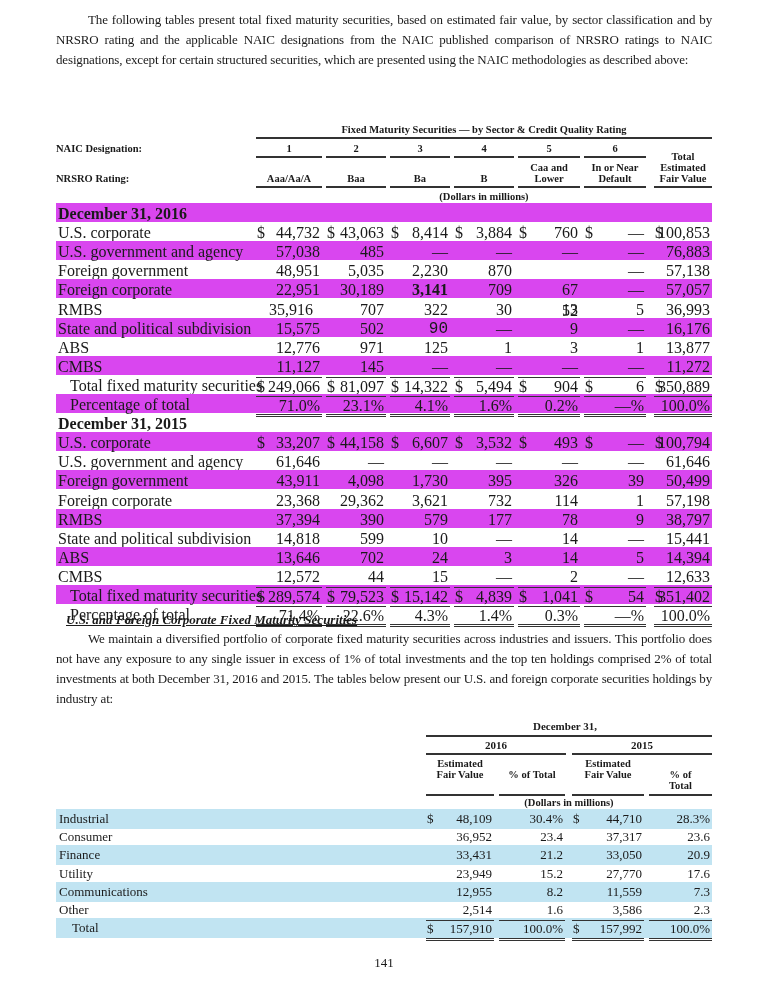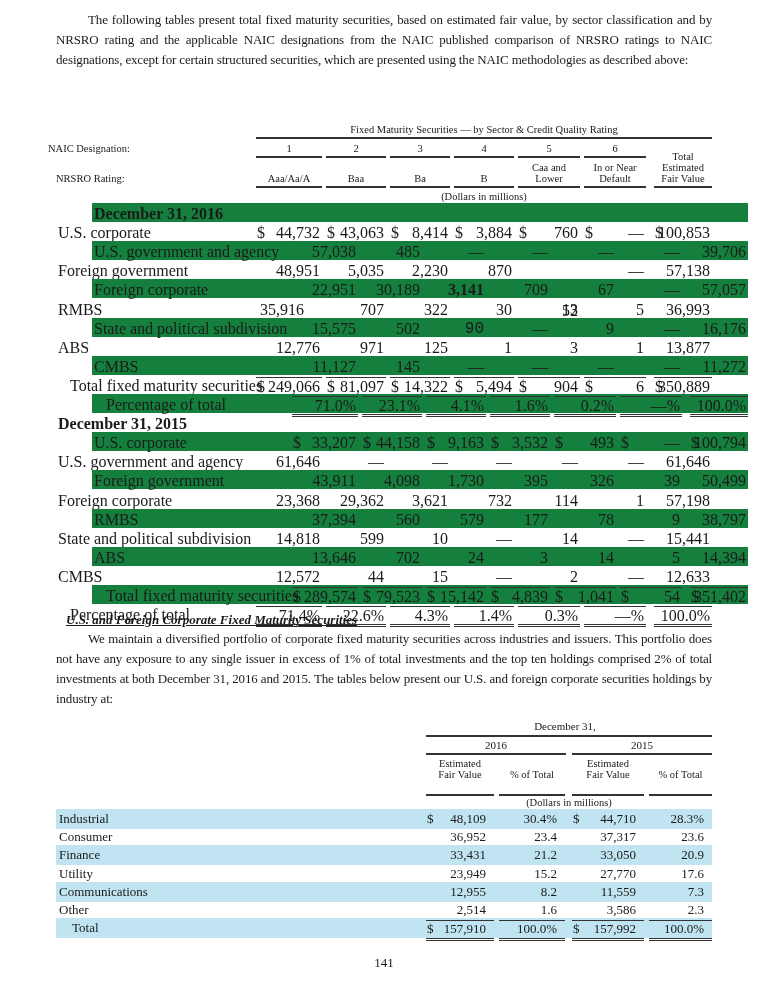--- a/index.html
+++ b/index.html
@@ -12,53 +12,53 @@
     font-size: 13px; line-height: 20px; text-align: justify; letter-spacing: -0.15px;
   }
   .para .indent { display: inline-block; width: 32px; }
   #intro { top: 10px; }
   #section-heading {
     position: absolute; left: 66px; top: 612px;
     font-size: 13px; font-weight: bold; font-style: italic; text-decoration: underline;
   }
   #corp-para { top: 629px; }
   .row { position: absolute; left: 0; width: 656px; height: 19px; }
-  .row.shade { background: #15803d; margin-left: 36px; }
+  .row.shade { background: #d946ef; }
   .row .label { position: absolute; left: 2px; top: 2px; white-space: nowrap; }
   .row .label.indent { left: 14px; }
   .row .label.bold { font-weight: bold; }
   .cell { position: absolute; top: 2px; height: 17px; }
   .cell .dol { position: absolute; left: 1px; }
   .cell .val { position: absolute; right: 2px; text-align: right; white-space: nowrap; }
   .bt { border-top: 1.5px solid #333; }
   .bb { border-bottom: 3px double #333; }
 
-  .hdr { position: absolute; font-weight: normal; font-size: 10.5px; text-align: center; line-height: 11px; }
+  .hdr { position: absolute; font-weight: bold; font-size: 10.5px; text-align: center; line-height: 11px; }
   .hline { position: absolute; height: 0; border-top: 2px solid #333; }
 
   
   .t2row { position: absolute; left: 56px; width: 656px; height: 20px; font-size: 13px; }
   .t2row.shade { background: #c1e4f2; }
   .t2row .label { position: absolute; left: 3px; top: 2px; }
   .t2row .label.indent { left: 16px; }
   .t2cell { position: absolute; top: 2px; height: 17px; }
   .t2cell .dol { position: absolute; left: 1px; }
-  .t2cell .val { position: absolute; right: 8px; text-align: left; }
+  .t2cell .val { position: absolute; right: 2px; text-align: left; }
 
   #page-number { position: absolute; left: 0; width: 768px; top: 955px; text-align: center; font-size: 13px; }
 </style>
 </head>
 <body>
 
 <div id="intro" class="para"><span class="indent"></span><span>The following tables present total fixed maturity securities, based on estimated fair value, by sector classification and by NRSRO rating and the applicable NAIC designations from the NAIC published comparison of NRSRO ratings to NAIC designations, except for certain structured securities, which are presented using the NAIC methodologies as described above:</span></div>
 
 <div id="t1-header">
     <div class="hdr" style="left: 256px; width: 456px; top: 124px;">Fixed Maturity Securities — by Sector &amp; Credit Quality Rating</div>
     <div class="hline" style="left: 256px; width: 456px; top: 137px;"></div>
-    <div class="hdr" style="left: 48px; top: 143px; text-align: center;">NAIC Designation:</div>
+    <div class="hdr" style="left: 56px; top: 143px; text-align: center;">NAIC Designation:</div>
     <div class="hdr" style="left: 56px; top: 173px; text-align: left;">NRSRO Rating:</div>
     <div class="hdr" style="left: 256px; width: 66px; top: 143px;">1</div>
     <div class="hline" style="left: 256px; width: 66px; top: 156px;"></div>
     <div class="hdr" style="left: 260px; width: 58px; top: 173px;">Aaa/Aa/A</div>
     <div class="hline" style="left: 256px; width: 66px; top: 186px;"></div>
     <div class="hdr" style="left: 326px; width: 60px; top: 143px;">2</div>
     <div class="hline" style="left: 326px; width: 60px; top: 156px;"></div>
     <div class="hdr" style="left: 330px; width: 52px; top: 173px;">Baa</div>
     <div class="hline" style="left: 326px; width: 60px; top: 186px;"></div>
     <div class="hdr" style="left: 390px; width: 60px; top: 143px;">3</div>
@@ -131,21 +131,21 @@
       <div class="cell" style="left: 398px; width: 60px;">
         <span class="val">—</span>
       </div>
       <div class="cell" style="left: 462px; width: 62px;">
         <span class="val">—</span>
       </div>
       <div class="cell" style="left: 528px; width: 62px;">
         <span class="val">—</span>
       </div>
       <div class="cell" style="left: 598px; width: 58px;">
-        <span class="val">39,706</span>
+        <span class="val">76,883</span>
       </div>
     </div>
     <div class="row" style="left: 56px; top: 260.3px;">
       <span class="label">Foreign government</span>
       <div class="cell" style="left: 200px; width: 66px;">
         <span class="val">48,951</span>
       </div>
       <div class="cell" style="left: 270px; width: 60px;">
         <span class="val">5,035</span>
       </div>
@@ -184,21 +184,21 @@
       </div>
       <div class="cell" style="left: 528px; width: 62px;">
         <span class="val">—</span>
       </div>
       <div class="cell" style="left: 598px; width: 58px;">
         <span class="val">57,057</span>
       </div>
     </div>
     <div class="row" style="left: 56px; top: 298.5px;">
       <span class="label">RMBS</span>
-      <div class="cell" style="left: 184px; width: 66px;">
+      <div class="cell" style="left: 193px; width: 66px;">
         <span class="val">35,916</span>
       </div>
       <div class="cell" style="left: 270px; width: 60px;">
         <span class="val">707</span>
       </div>
       <div class="cell" style="left: 334px; width: 60px;">
         <span class="val">322</span>
       </div>
       <div class="cell" style="left: 398px; width: 60px;">
         <span class="val">30</span>
@@ -348,21 +348,21 @@
       <div class="cell" style="left: 200px; width: 66px;">
         <span class="dol">$</span>
         <span class="val">33,207</span>
       </div>
       <div class="cell" style="left: 270px; width: 60px;">
         <span class="dol">$</span>
         <span class="val">44,158</span>
       </div>
       <div class="cell" style="left: 334px; width: 60px;">
         <span class="dol">$</span>
-        <span class="val">9,163</span>
+        <span class="val">6,607</span>
       </div>
       <div class="cell" style="left: 398px; width: 60px;">
         <span class="dol">$</span>
         <span class="val">3,532</span>
       </div>
       <div class="cell" style="left: 462px; width: 62px;">
         <span class="dol">$</span>
         <span class="val">493</span>
       </div>
       <div class="cell" style="left: 528px; width: 62px;">
@@ -445,21 +445,21 @@
       <div class="cell" style="left: 598px; width: 58px;">
         <span class="val">57,198</span>
       </div>
     </div>
     <div class="row shade" style="left: 56px; top: 508.6px;">
       <span class="label">RMBS</span>
       <div class="cell" style="left: 200px; width: 66px;">
         <span class="val">37,394</span>
       </div>
       <div class="cell" style="left: 270px; width: 60px;">
-        <span class="val">560</span>
+        <span class="val">390</span>
       </div>
       <div class="cell" style="left: 334px; width: 60px;">
         <span class="val">579</span>
       </div>
       <div class="cell" style="left: 398px; width: 60px;">
         <span class="val">177</span>
       </div>
       <div class="cell" style="left: 462px; width: 62px;">
         <span class="val">78</span>
       </div>

